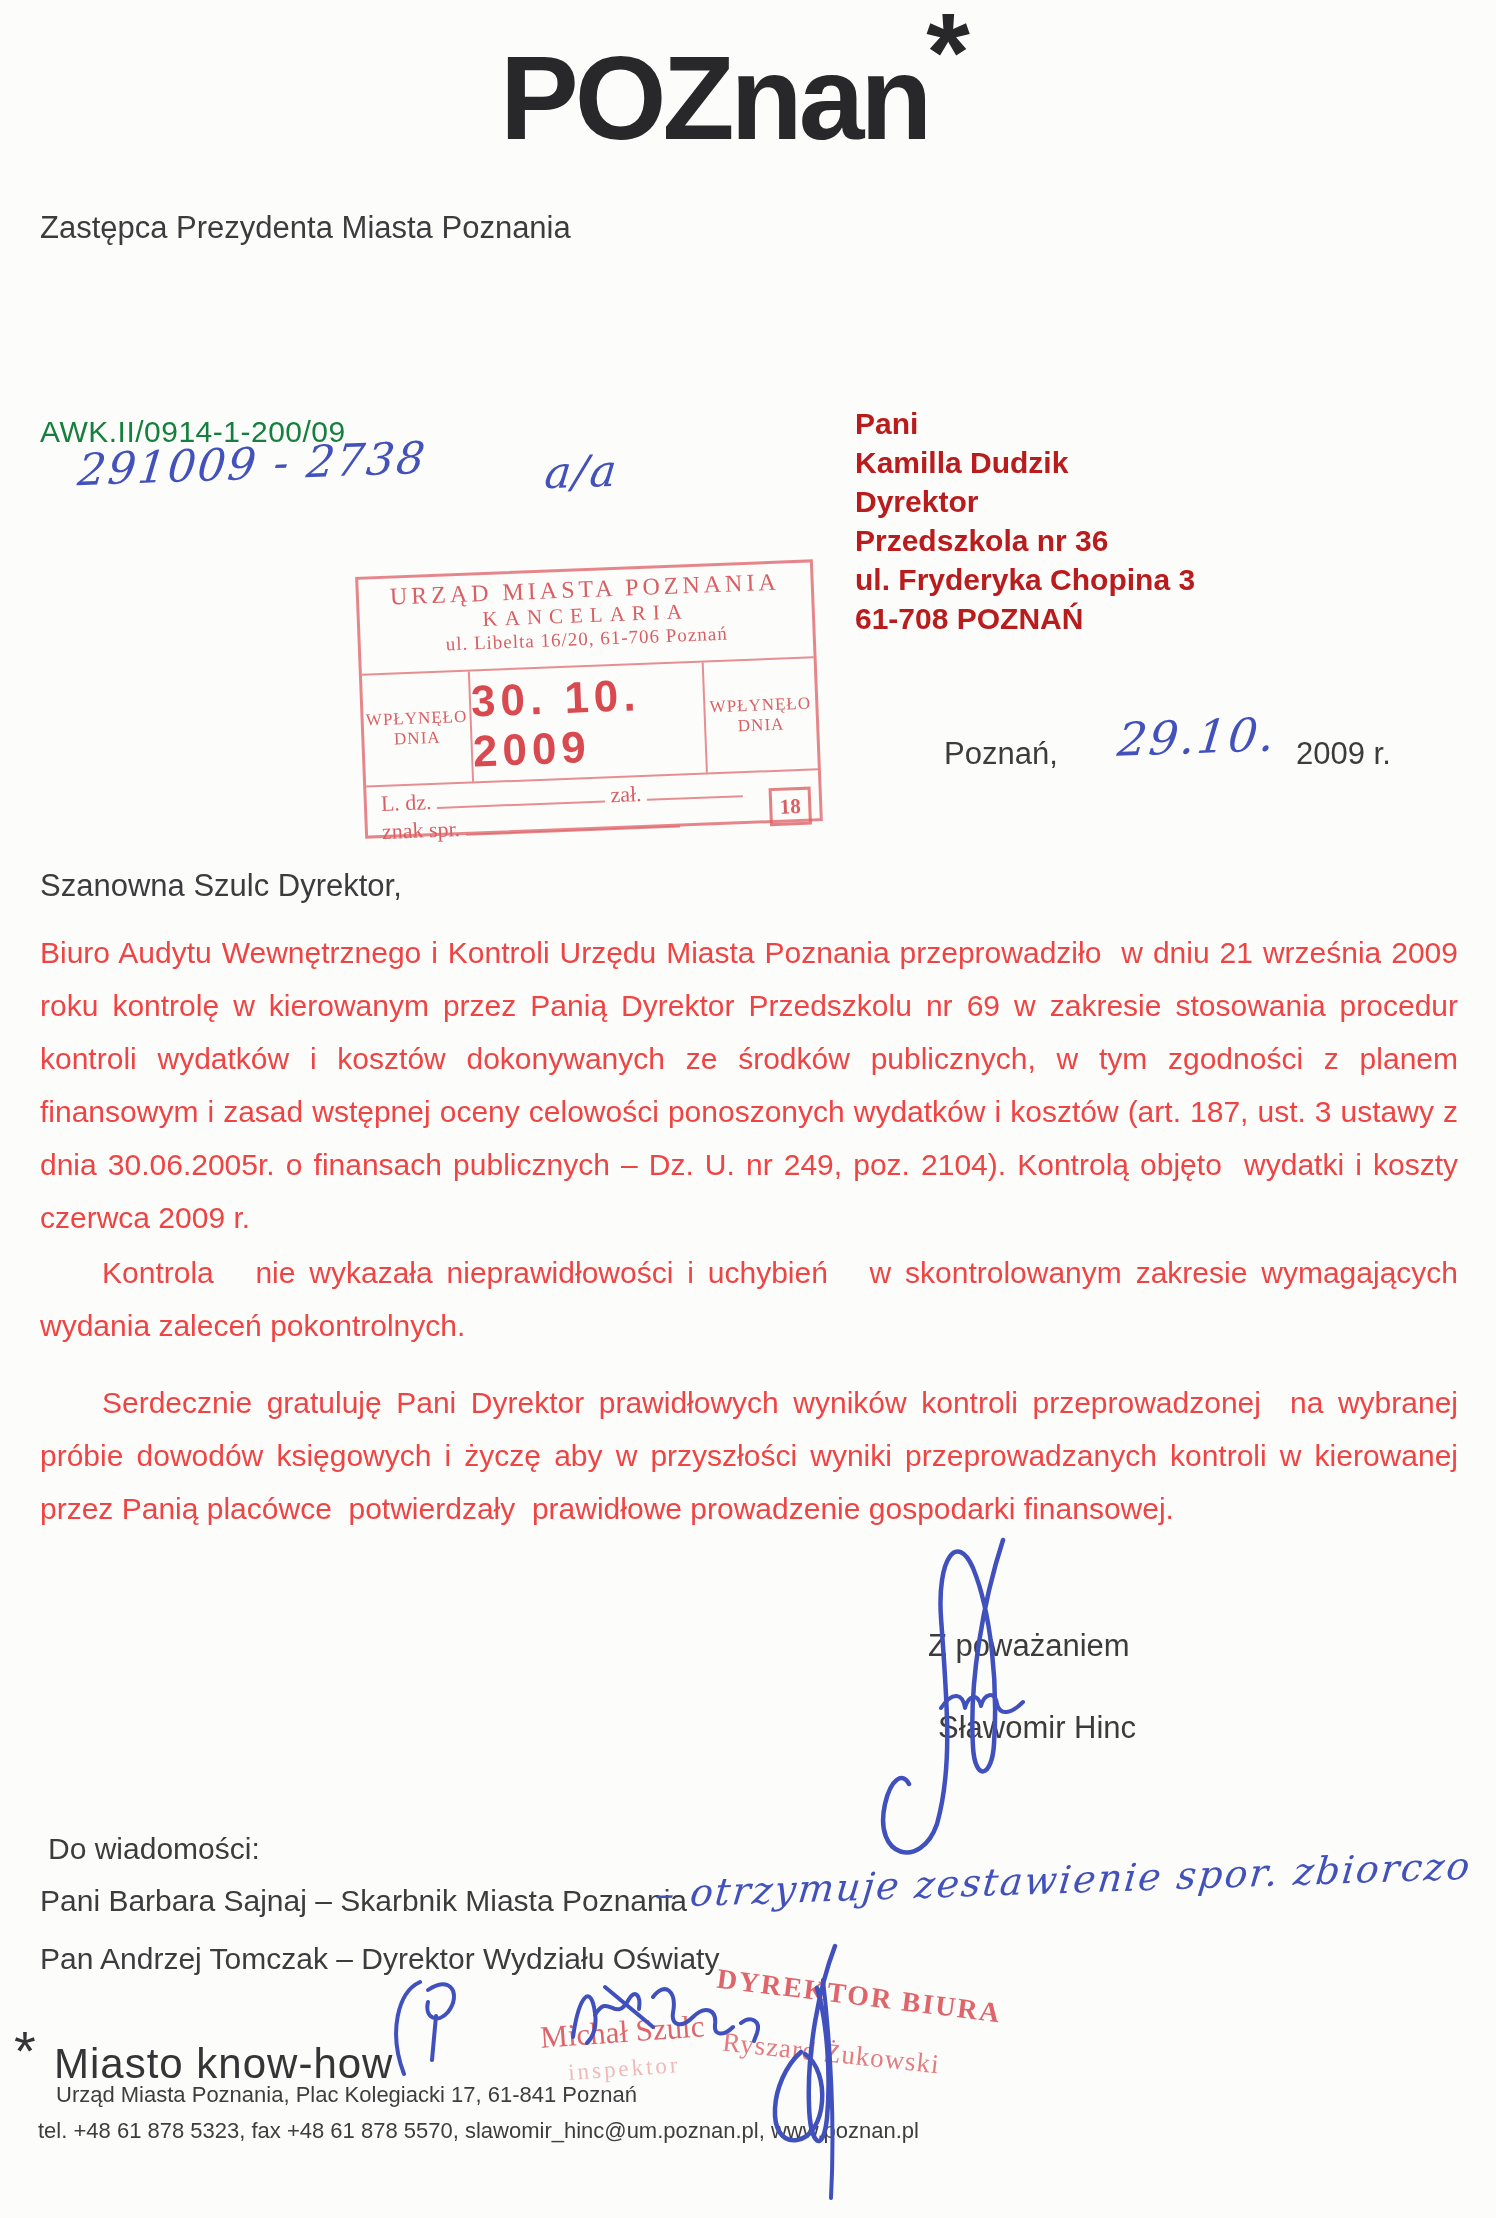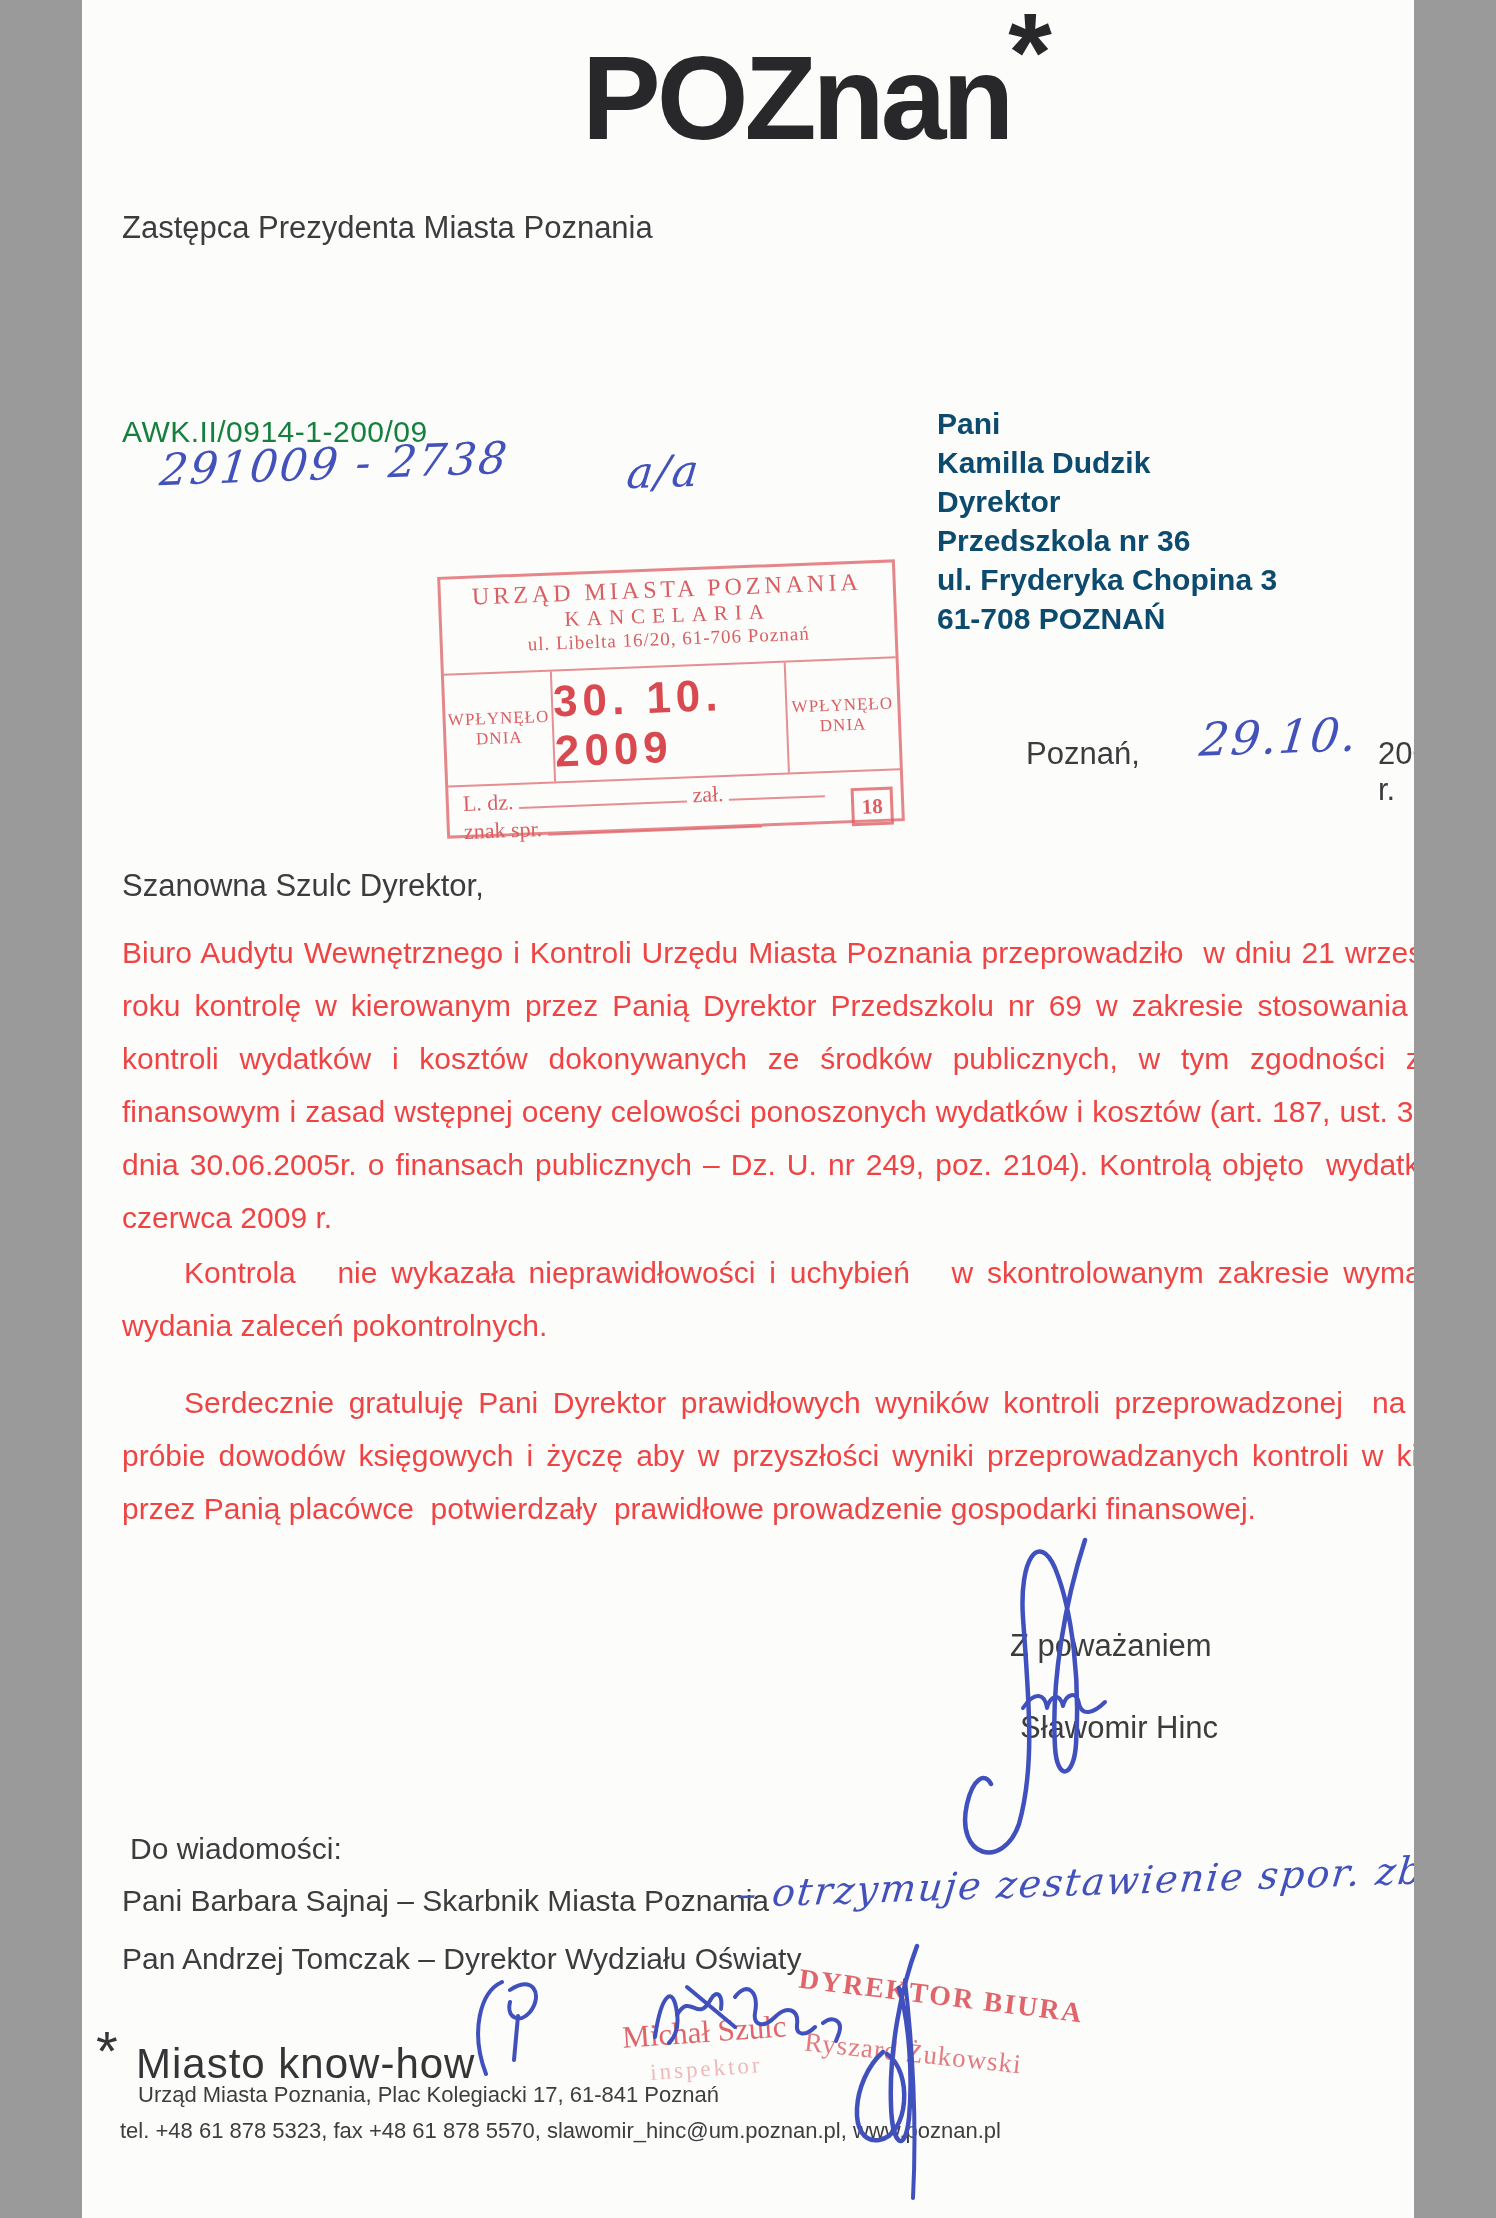--- a/index.html
+++ b/index.html
@@ -1,29 +1,29 @@
 <!DOCTYPE html>
 <html lang="pl"><head>
 <meta charset="utf-8">
 <style>
   html,body{margin:0;padding:0;background:#9a9a9a;}
   .page{
-    position:relative;width:1332px;height:2218px;margin:0 auto;
+    position:relative;width:1496px;height:2218px;margin:0 auto;
     background:#fcfcfb;overflow:hidden;
     font-family:"Liberation Sans",sans-serif;color:#3c3c3e;
   }
   .abs{position:absolute;}
   
   .logo-wrap{left:500px;top:30px;white-space:nowrap;}
   .logo-text{font-size:118px;font-weight:bold;letter-spacing:-4px;color:#28282a;}
   .logo-ast{font-size:112px;font-weight:bold;color:#28282a;position:relative;top:-48px;left:-2px;}
   
   .t31{font-size:31px;}
   .ref{font-size:30px;color:#15803d;letter-spacing:.5px;}
-  .recipient{font-size:30px;font-weight:bold;line-height:39px;color:#0c4a6e;}
+  .recipient{font-size:30px;font-weight:bold;line-height:39px;color:#b91c1c;}
   .para{width:1418px;font-size:30px;line-height:53px;text-align:justify;white-space:pre-wrap;color:#ef4444;}
   .indent{text-indent:62px;}
   
   .hw{
     font-family:"DejaVu Serif",serif;font-style:italic;color:#4252ba;
     transform:rotate(-2deg) skewX(-8deg);letter-spacing:2px;white-space:nowrap;
   }
   
   .stamp{
     left:360px;top:568px;width:452px;height:256px;

